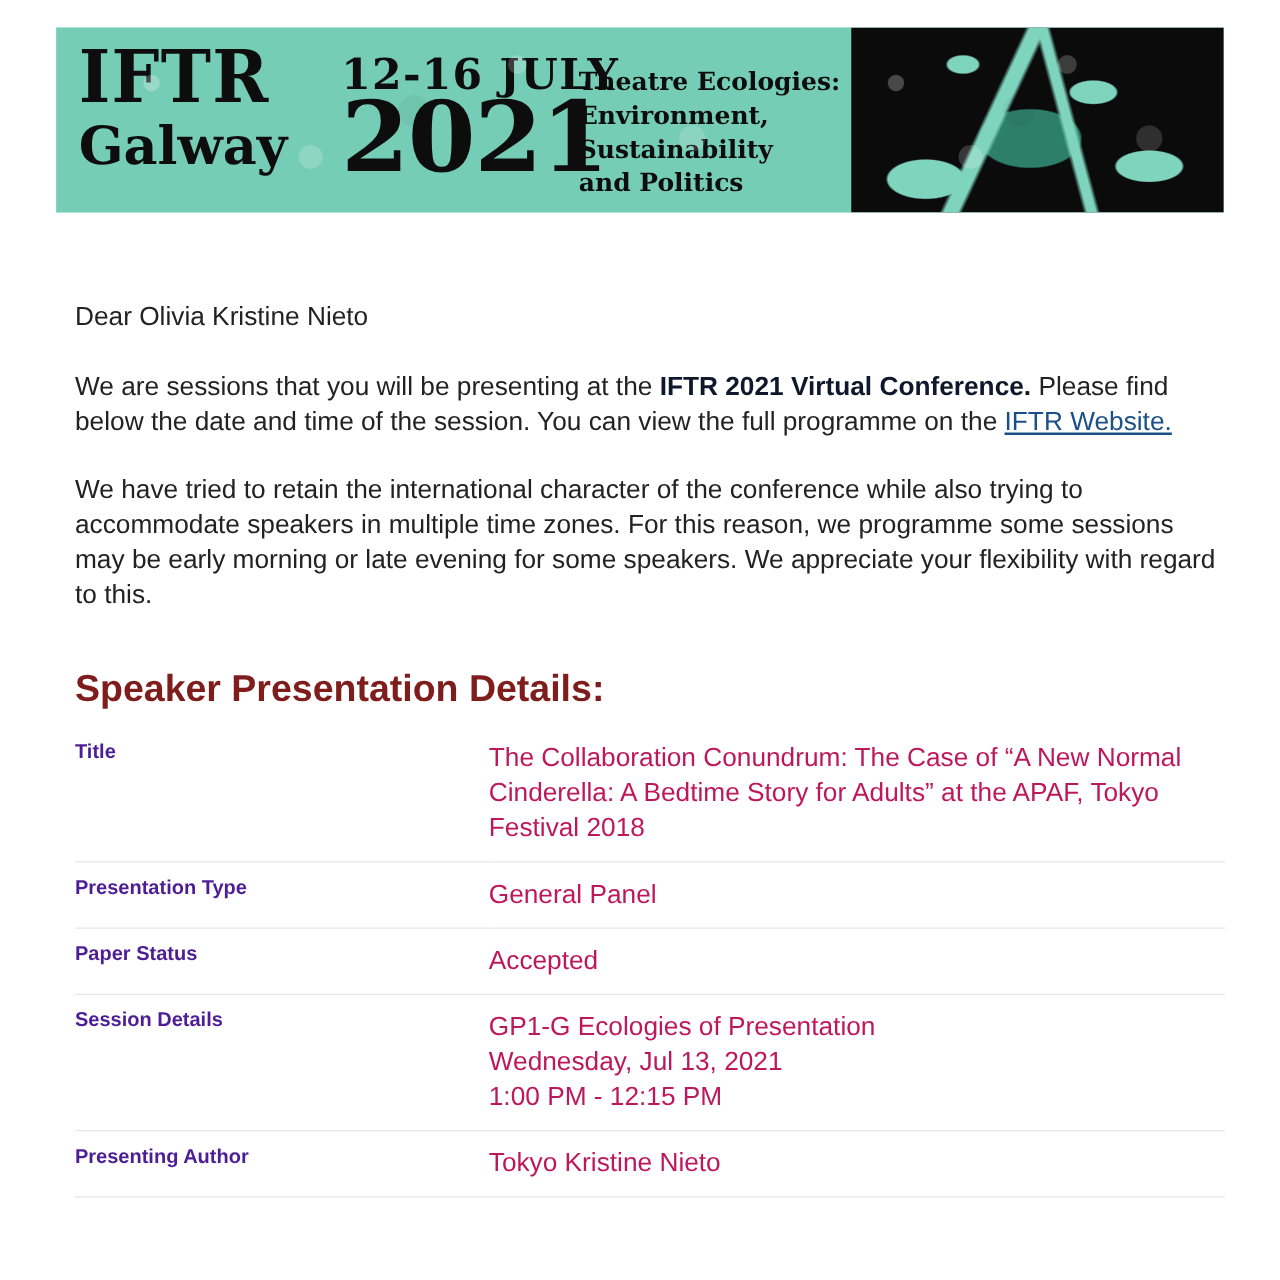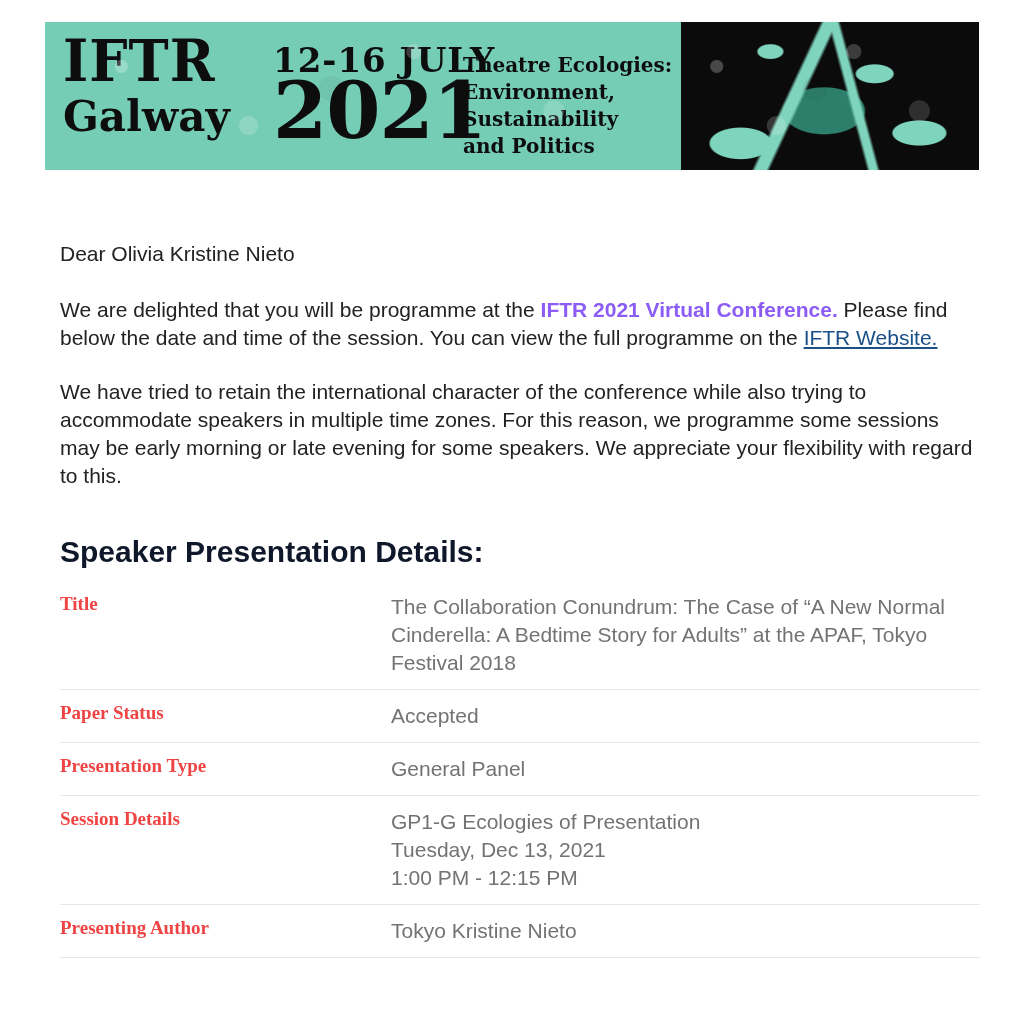--- a/index.html
+++ b/index.html
@@ -139,59 +139,58 @@
   }
 
   p.para {
     margin: 0 0 26px 0;
     font-size: 21px;
     line-height: 1.33;
     color: #222222;
   }
   p.para.first { margin-bottom: 28px; }
 
-  .bold { font-weight: bold; color: #8b5cf6; }
+  .bold { font-weight: bold; color: #0f172a; }
 
   a.link {
     color: #1a4f87;
     text-decoration: underline;
     margin-top: 43px;
   }
 
   h2.section-title {
     margin: 46px 0 12px 0;
     font-size: 30px;
     font-weight: bold;
-    color: #0f172a;
+    color: #7f1d1d;
     letter-spacing: 0px;
   }
 
   
   table.details {
     border-collapse: collapse;
     width: 920px;
     table-layout: fixed;
   }
   table.details tr {
     border-bottom: 1px solid #e6e6e6;
   }
   table.details td {
     vertical-align: top;
     padding: 12px 4px 12px 0;
   }
   td.label {
     width: 327px;
-    color: #ef4444;
-    font-size: 19px;
+    color: #4c1d95;
+    font-size: 16px;
     font-weight: bold;
     padding-left: 0;
-    font-family: Liberation Serif, serif;
   }
   td.value {
-    color: #737373;
+    color: #be185d;
     font-size: 21px;
     line-height: 1.33;
     padding-left: 0;
   }
   td.value .line { display: block; }
 </style>
 </head>
 <body>
 
 <div id="page">
@@ -211,52 +210,52 @@
     </div>
     <div class="banner-right">
       <div class="art"></div>
     </div>
   </div>
 
   <div class="content">
 
     <p class="para first">Dear Olivia Kristine Nieto</p>
 
-    <p class="para"><span>We are delighted that you will be programme at the </span><span class="bold">IFTR 2021 Virtual Conference.</span><span> Please find below the date and time of the session. You can view the full programme on the </span><a class="link" href="#">IFTR Website.</a></p>
+    <p class="para"><span>We are sessions that you will be presenting at the </span><span class="bold">IFTR 2021 Virtual Conference.</span><span> Please find below the date and time of the session. You can view the full programme on the </span><a class="link" href="#">IFTR Website.</a></p>
 
 
     <p class="para">We have tried to retain the international character of the conference while also trying to accommodate speakers in multiple time zones. For this reason, we programme some sessions may be early morning or late evening for some speakers. We appreciate your flexibility with regard to this.</p>
 
     <h2 class="section-title">Speaker Presentation Details:</h2>
 
     <table class="details">
       <tbody>
         <tr>
           <td class="label">Title</td>
           <td class="value">
             <span class="line">The Collaboration Conundrum: The Case of “A New Normal Cinderella: A Bedtime Story for Adults” at the APAF, Tokyo Festival 2018</span>
           </td>
         </tr>
         <tr>
+          <td class="label">Presentation Type</td>
+          <td class="value">
+            <span class="line">General Panel</span>
+          </td>
+        </tr>
+        <tr>
           <td class="label">Paper Status</td>
           <td class="value">
             <span class="line">Accepted</span>
           </td>
         </tr>
         <tr>
-          <td class="label">Presentation Type</td>
-          <td class="value">
-            <span class="line">General Panel</span>
-          </td>
-        </tr>
-        <tr>
           <td class="label">Session Details</td>
           <td class="value">
             <span class="line">GP1-G Ecologies of Presentation</span>
-            <span class="line">Tuesday, Dec 13, 2021</span>
+            <span class="line">Wednesday, Jul 13, 2021</span>
             <span class="line">1:00 PM - 12:15 PM</span>
           </td>
         </tr>
         <tr>
           <td class="label">Presenting Author</td>
           <td class="value">
             <span class="line">Tokyo Kristine Nieto</span>
           </td>
         </tr>
       </tbody>

